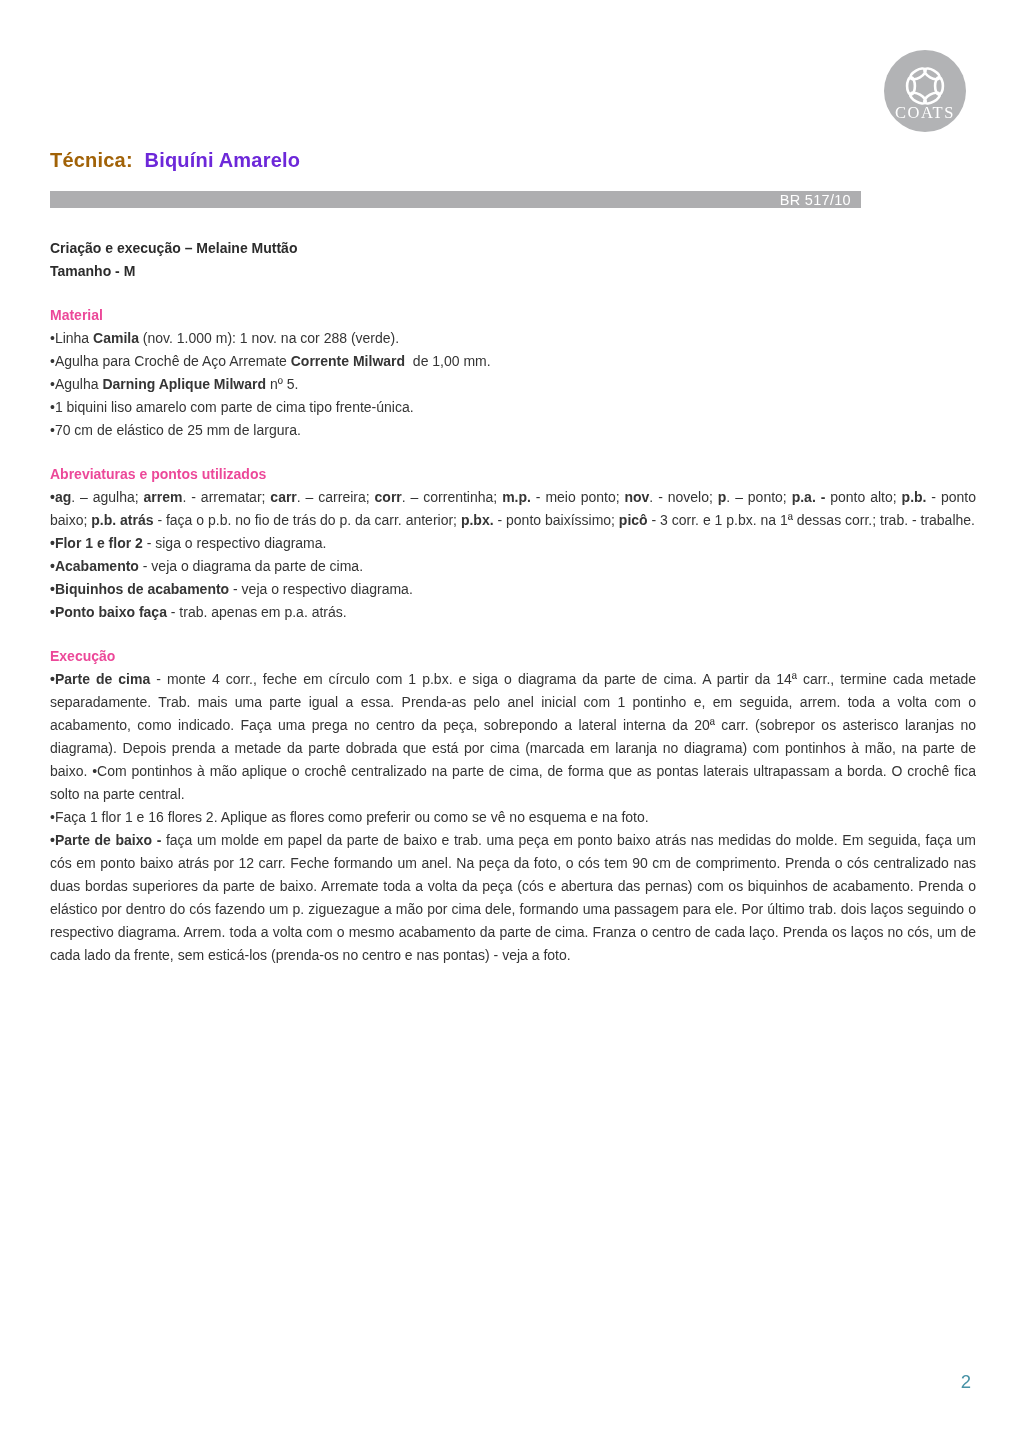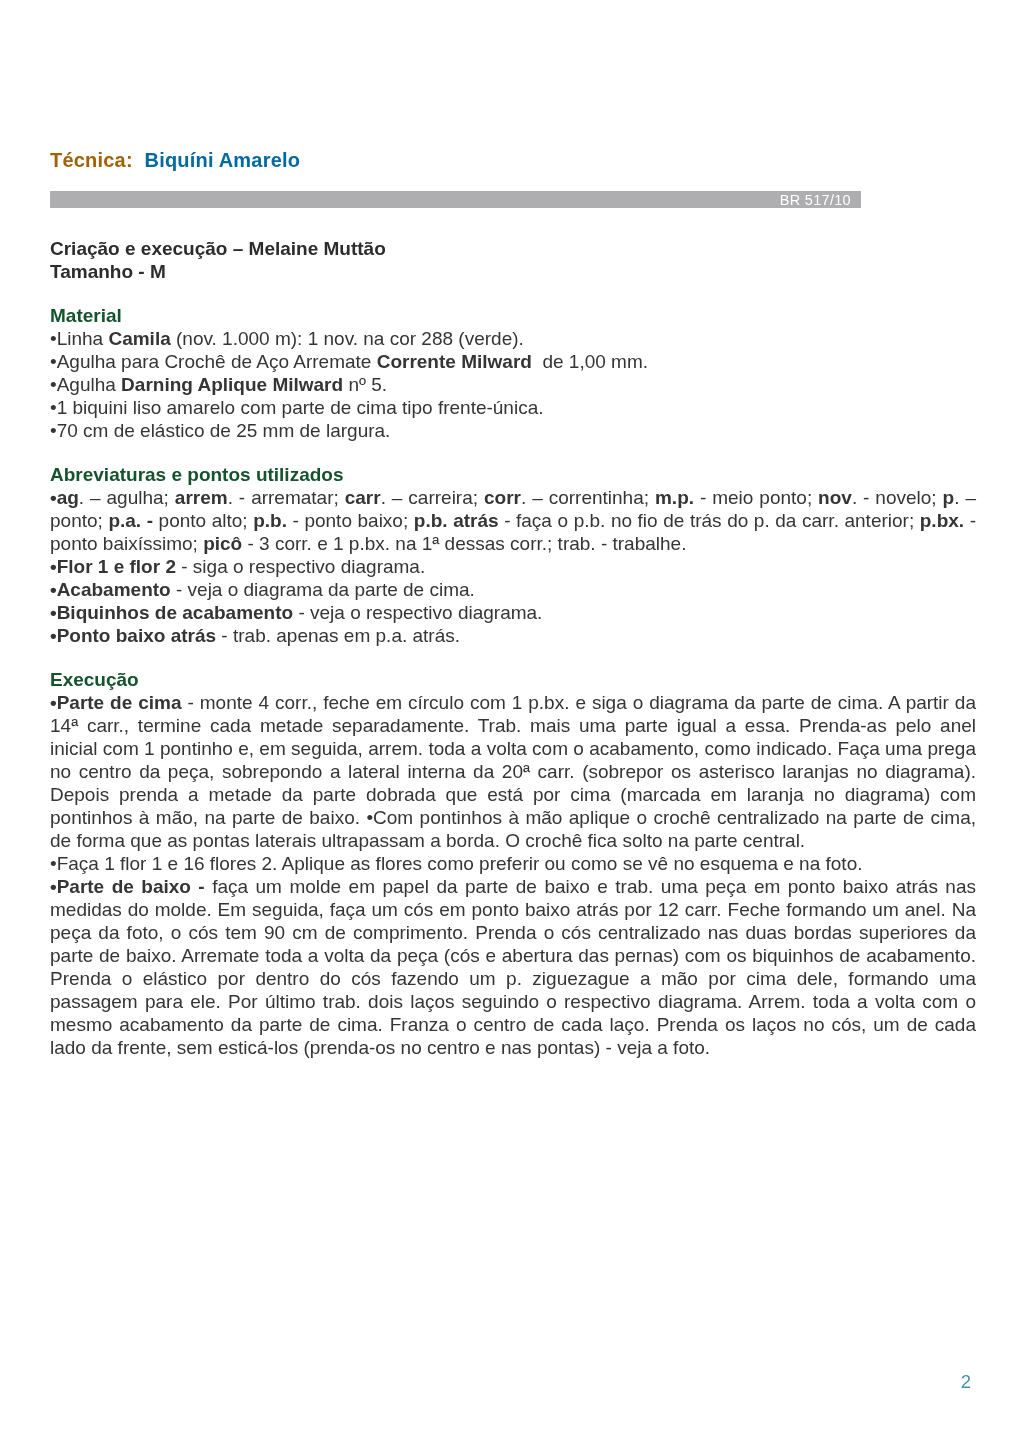--- a/index.html
+++ b/index.html
@@ -14,50 +14,64 @@
     overflow: hidden;
   }
   
   .logo { position: absolute; top: 50px; left: 884px; width: 82px; height: 82px; }
   
   .title-row {
     position: absolute; top: 149px; left: 50px; width: 926px;
     font-size: 20px; font-weight: bold; letter-spacing: 0.2px;
   }
   .title-label { color: #a16207; }
-  .title-value { color: #0369a1; margin-left: 6px; }
+  .title-value { color: #6d28d9; margin-left: 6px; }
   .ref-bar {
     position: absolute; top: 191px; left: 50px; width: 811px; height: 17px;
     background: #aeaeb0;
     display: flex; align-items: center; justify-content: flex-end;
     padding-right: 10px;
   }
   .ref-code { color: #ffffff; font-size: 14.5px; letter-spacing: 0.3px; }
   
   .content {
     position: absolute; top: 237px; left: 50px; width: 926px;
-    font-size: 19px; line-height: 23px;
+    font-size: 14px; line-height: 23px;
   }
   .content p { margin: 0; }
   .b { font-weight: bold; }
   .bold-line { font-weight: bold; color: #2c2c2c; }
   .section { margin-top: 21px; }
-  .section-heading { font-weight: bold; color: #14532d; }
+  .section-heading { font-weight: bold; color: #ec4899; }
   .justified { text-align: justify; }
   
   .page-number {
     position: absolute; top: 1371px; left: 952px; width: 28px;
     text-align: center; color: #4792a6; font-size: 18.5px;
   }
 </style>
 </head>
 <body>
 
 <div class="page">
 
+  <div class="logo">
+    <svg width="82" height="82" viewBox="0 0 82 82">
+      <circle cx="41" cy="41" r="41" fill="#b2b3b5"></circle>
+      <g fill="none" stroke="#ffffff" stroke-width="2.6">
+        <ellipse cx="55" cy="36" rx="8.6" ry="3.9" transform="rotate(90 55 36)"></ellipse>
+        <ellipse cx="48" cy="48.1" rx="8.6" ry="3.9" transform="rotate(150 48 48.1)"></ellipse>
+        <ellipse cx="34" cy="48.1" rx="8.6" ry="3.9" transform="rotate(210 34 48.1)"></ellipse>
+        <ellipse cx="27" cy="36" rx="8.6" ry="3.9" transform="rotate(270 27 36)"></ellipse>
+        <ellipse cx="34" cy="23.9" rx="8.6" ry="3.9" transform="rotate(330 34 23.9)"></ellipse>
+        <ellipse cx="48" cy="23.9" rx="8.6" ry="3.9" transform="rotate(30 48 23.9)"></ellipse>
+      </g>
+      <text x="41" y="68" text-anchor="middle" fill="#ffffff" font-family="Liberation Serif, DejaVu Serif, serif" font-size="16.5" letter-spacing="1.5">COATS</text>
+    </svg>
+  </div>
 
   <div class="title-row">
     <span class="title-label">Técnica:</span>
     <span class="title-value">Biquíni Amarelo</span>
   </div>
 
   <div class="ref-bar">
     <span class="ref-code">BR 517/10</span>
   </div>
 
@@ -76,21 +90,21 @@
       <p><span>•1 biquini liso amarelo com parte de cima tipo frente-única.</span></p>
       <p><span>•70 cm de elástico de 25 mm de largura.</span></p>
     </div>
 
     <div class="section">
       <p class="section-heading">Abreviaturas e pontos utilizados</p>
       <p class="justified"><span class="b">•ag</span><span>. – agulha; </span><span class="b">arrem</span><span>. - arrematar; </span><span class="b">carr</span><span>. – carreira; </span><span class="b">corr</span><span>. – correntinha; </span><span class="b">m.p.</span><span> - meio ponto; </span><span class="b">nov</span><span>. - novelo; </span><span class="b">p</span><span>. – ponto; </span><span class="b">p.a. -</span><span> ponto alto; </span><span class="b">p.b.</span><span> - ponto baixo; </span><span class="b">p.b. atrás</span><span> - faça o p.b. no fio de trás do p. da carr. anterior; </span><span class="b">p.bx.</span><span> - ponto baixíssimo; </span><span class="b">picô</span><span> - 3 corr. e 1 p.bx. na 1ª dessas corr.; trab. - trabalhe.</span></p>
       <p><span class="b">•Flor 1 e flor 2</span><span> - siga o respectivo diagrama.</span></p>
       <p><span class="b">•Acabamento</span><span> - veja o diagrama da parte de cima.</span></p>
       <p><span class="b">•Biquinhos de acabamento</span><span> - veja o respectivo diagrama.</span></p>
-      <p><span class="b">•Ponto baixo atrás</span><span> - trab. apenas em p.a. atrás.</span></p>
+      <p><span class="b">•Ponto baixo faça</span><span> - trab. apenas em p.a. atrás.</span></p>
     </div>
 
     <div class="section">
       <p class="section-heading">Execução</p>
       <p class="justified"><span class="b">•Parte de cima</span><span> - monte 4 corr., feche em círculo com 1 p.bx. e siga o diagrama da parte de cima. A partir da 14ª carr., termine cada metade separadamente. Trab. mais uma parte igual a essa. Prenda-as pelo anel inicial com 1 pontinho e, em seguida, arrem. toda a volta com o acabamento, como indicado. Faça uma prega no centro da peça, sobrepondo a lateral interna da 20ª carr. (sobrepor os asterisco laranjas no diagrama). Depois prenda a metade da parte dobrada que está por cima (marcada em laranja no diagrama) com pontinhos à mão, na parte de baixo. •Com pontinhos à mão aplique o crochê centralizado na parte de cima, de forma que as pontas laterais ultrapassam a borda. O crochê fica solto na parte central.</span></p>
       <p><span>•Faça 1 flor 1 e 16 flores 2. Aplique as flores como preferir ou como se vê no esquema e na foto.</span></p>
       <p class="justified"><span class="b">•Parte de baixo -</span><span> faça um molde em papel da parte de baixo e trab. uma peça em ponto baixo atrás nas medidas do molde. Em seguida, faça um cós em ponto baixo atrás por 12 carr. Feche formando um anel. Na peça da foto, o cós tem 90 cm de comprimento. Prenda o cós centralizado nas duas bordas superiores da parte de baixo. Arremate toda a volta da peça (cós e abertura das pernas) com os biquinhos de acabamento. Prenda o elástico por dentro do cós fazendo um p. ziguezague a mão por cima dele, formando uma passagem para ele. Por último trab. dois laços seguindo o respectivo diagrama. Arrem. toda a volta com o mesmo acabamento da parte de cima. Franza o centro de cada laço. Prenda os laços no cós, um de cada lado da frente, sem esticá-los (prenda-os no centro e nas pontas) - veja a foto.</span></p>
     </div>
 
   </div>

